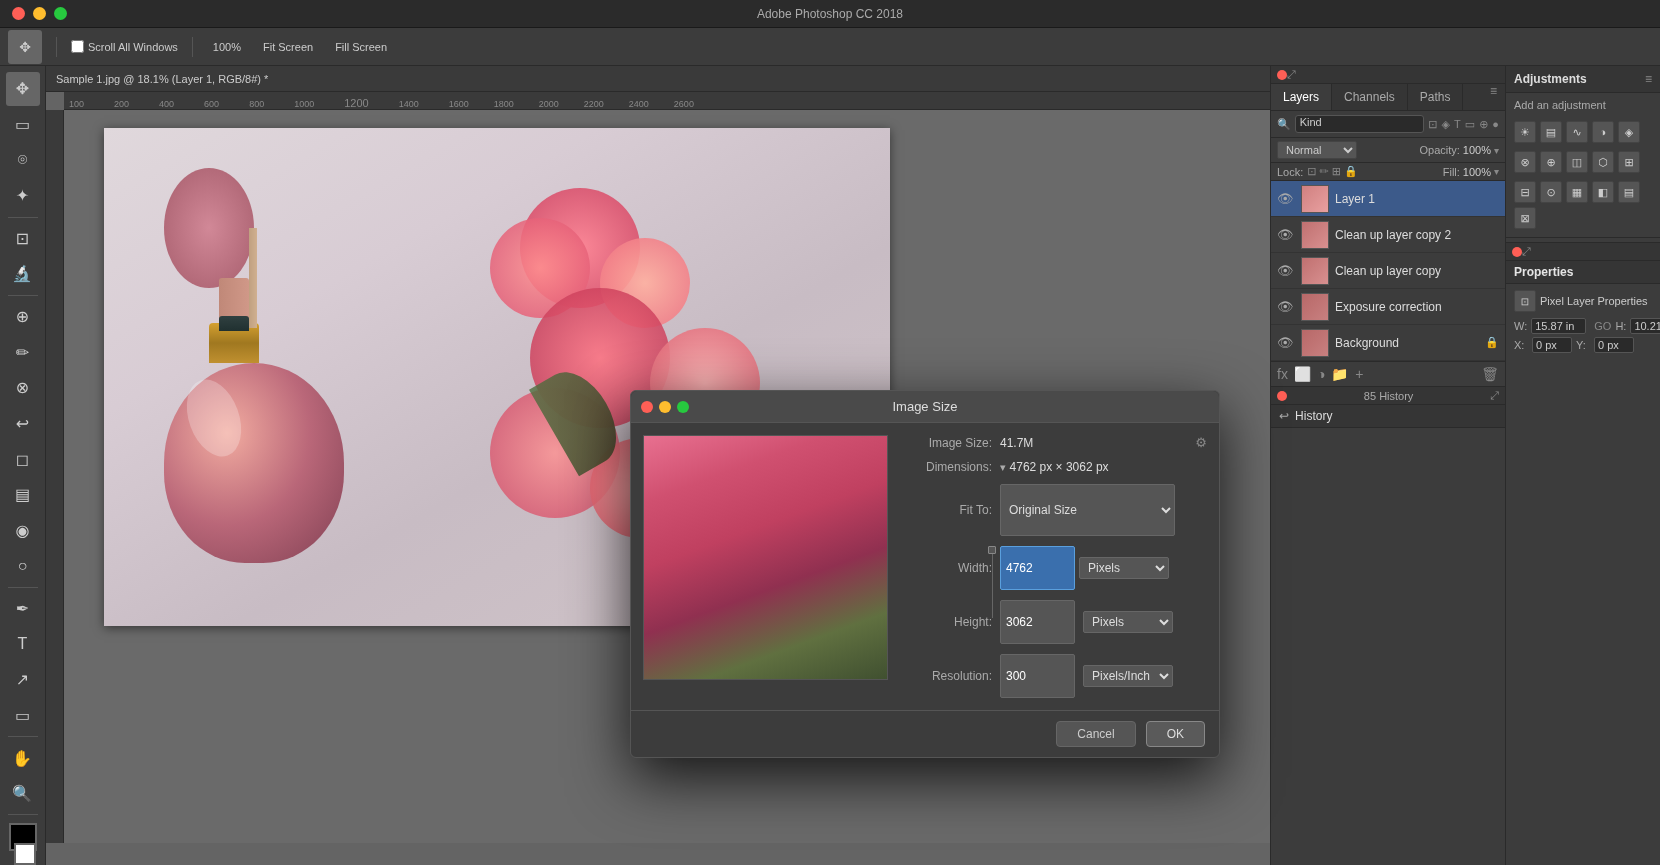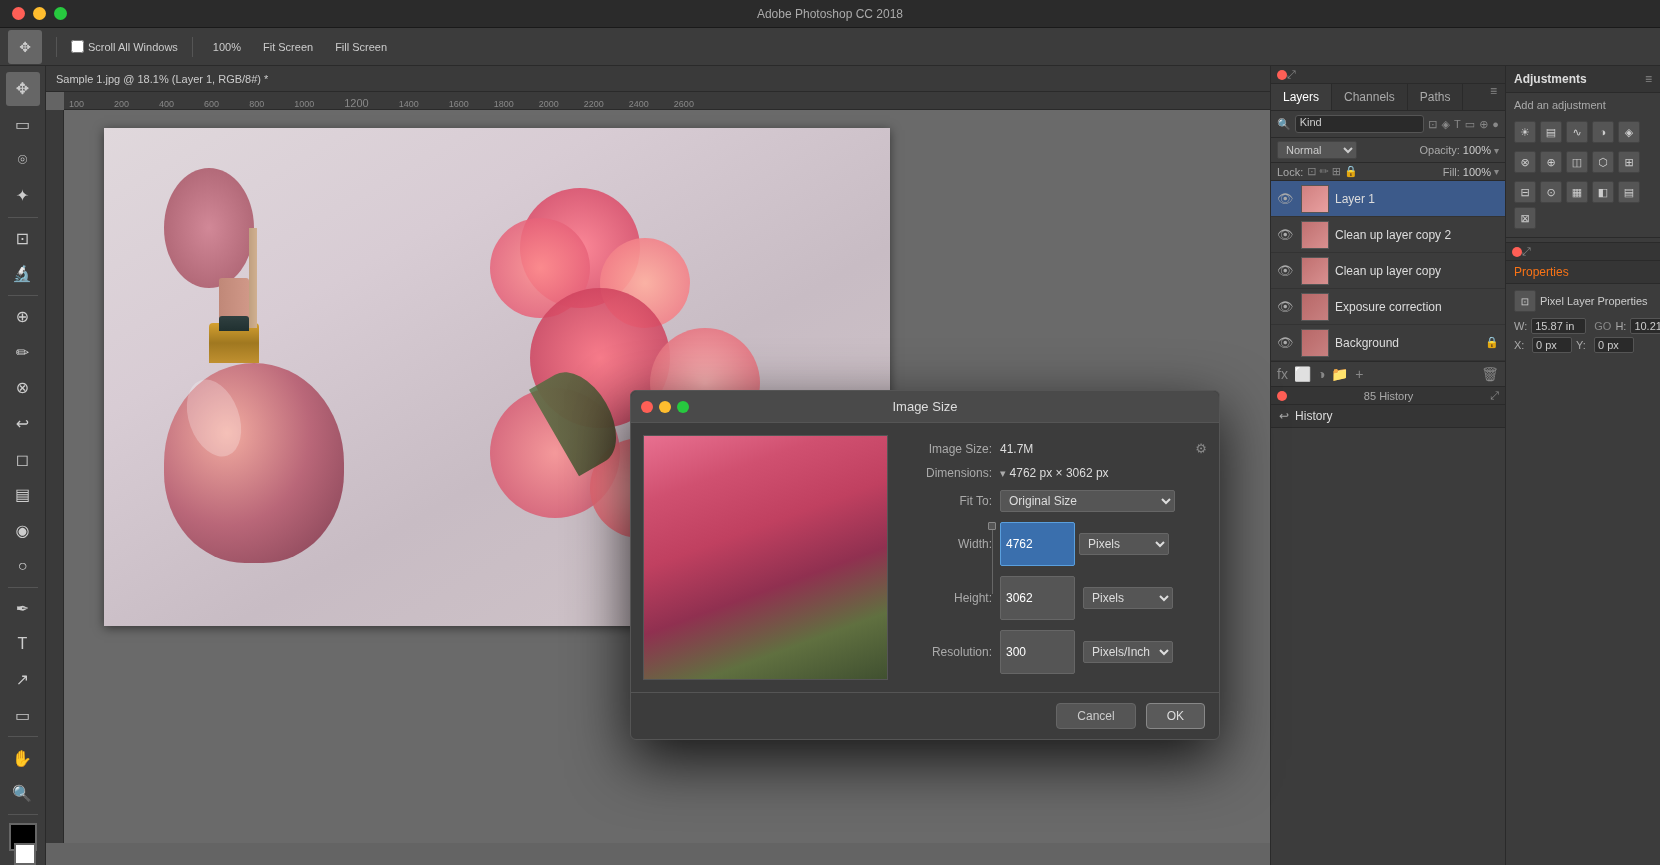--- a/index.html
+++ b/index.html
@@ -250,21 +250,21 @@
     .props-panel {
       border-top: 1px solid #2a2a2a;
     }
     .props-header {
       display: flex;
       align-items: center;
       padding: 4px 8px;
       background: #353535;
       border-bottom: 1px solid #2a2a2a;
     }
-    .props-title { color: #f97316; font-size: 12px; font-weight: 400; }
+    .props-title { color: #e5e5e5; font-size: 12px; font-weight: 700; }
     .props-content { padding: 6px 8px; }
     .props-field-row {
       display: flex; align-items: center; gap: 4px; margin-bottom: 3px;
     }
     .props-field-label { font-size: 11px; color: #aaa; width: 20px; }
     .props-field-input {
       background: #2a2a2a; border: 1px solid #555; border-radius: 2px;
       color: #ccc; font-size: 11px; padding: 1px 3px; width: 55px;
     }
     .props-coord-row {
@@ -311,21 +311,20 @@
     }
     .d-btn { width: 12px; height: 12px; border-radius: 50%; display: inline-block; }
     .d-btn.red { background: #ff5f56; }
     .d-btn.yellow { background: #ffbd2e; }
     .d-btn.green { background: #27c93f; }
 
     .dialog-content {
       display: flex;
       padding: 12px;
       gap: 14px;
-      align-items: center;
     }
     .dialog-preview {
       width: 245px;
       height: 245px;
       background: linear-gradient(135deg, #d05070 0%, #e87090 30%, #c04060 60%, #a03050 80%, #708050 100%);
       flex-shrink: 0;
       border: 1px solid #555;
       overflow: hidden;
     }
     .dialog-fields {
@@ -360,21 +359,21 @@
       font-size: 12px;
       padding: 2px 4px;
       width: 90px;
     }
     .field-select-wide {
       background: #555;
       border: 1px solid #666;
       border-radius: 2px;
       color: #ddd;
       font-size: 12px;
-      padding: 2px 4px;
+      padding: 17px 4px;
       width: 175px;
     }
     .dimensions-row {
       display: flex; align-items: center; gap: 4px;
     }
     .dim-arrow { color: #aaa; cursor: pointer; font-size: 11px; }
     .checkbox-row {
       display: flex; align-items: center; gap: 6px;
     }
     .checkbox-row input { cursor: pointer; }

